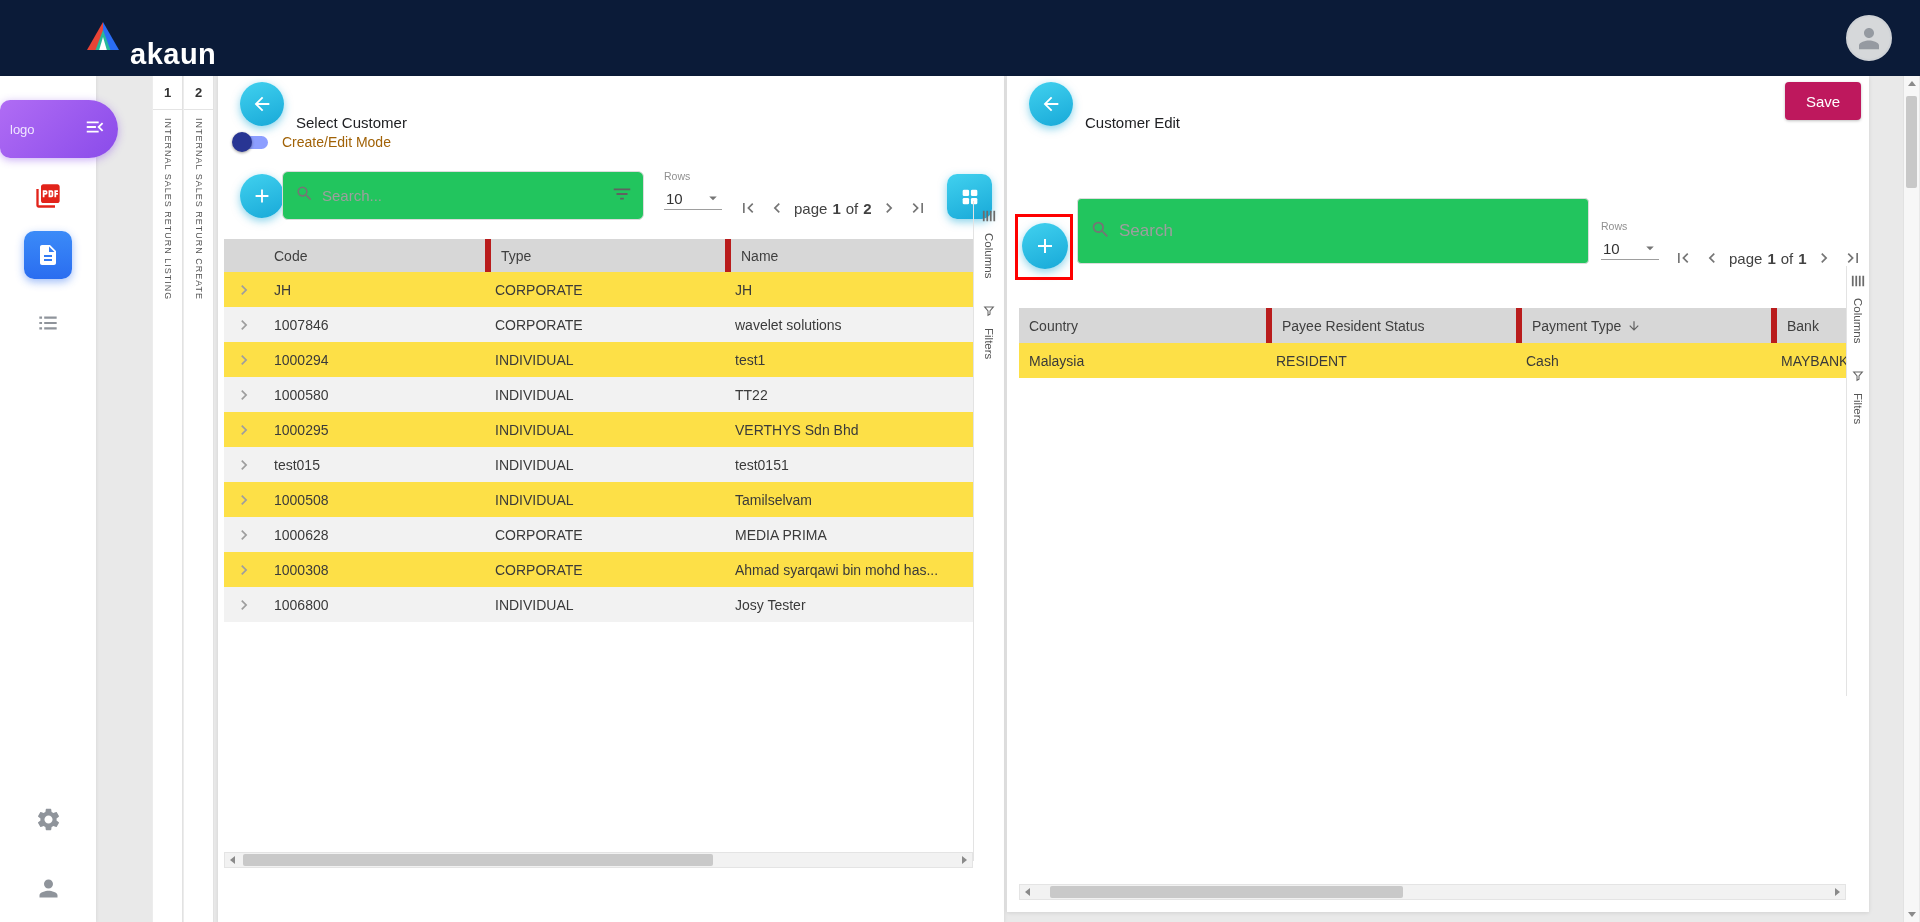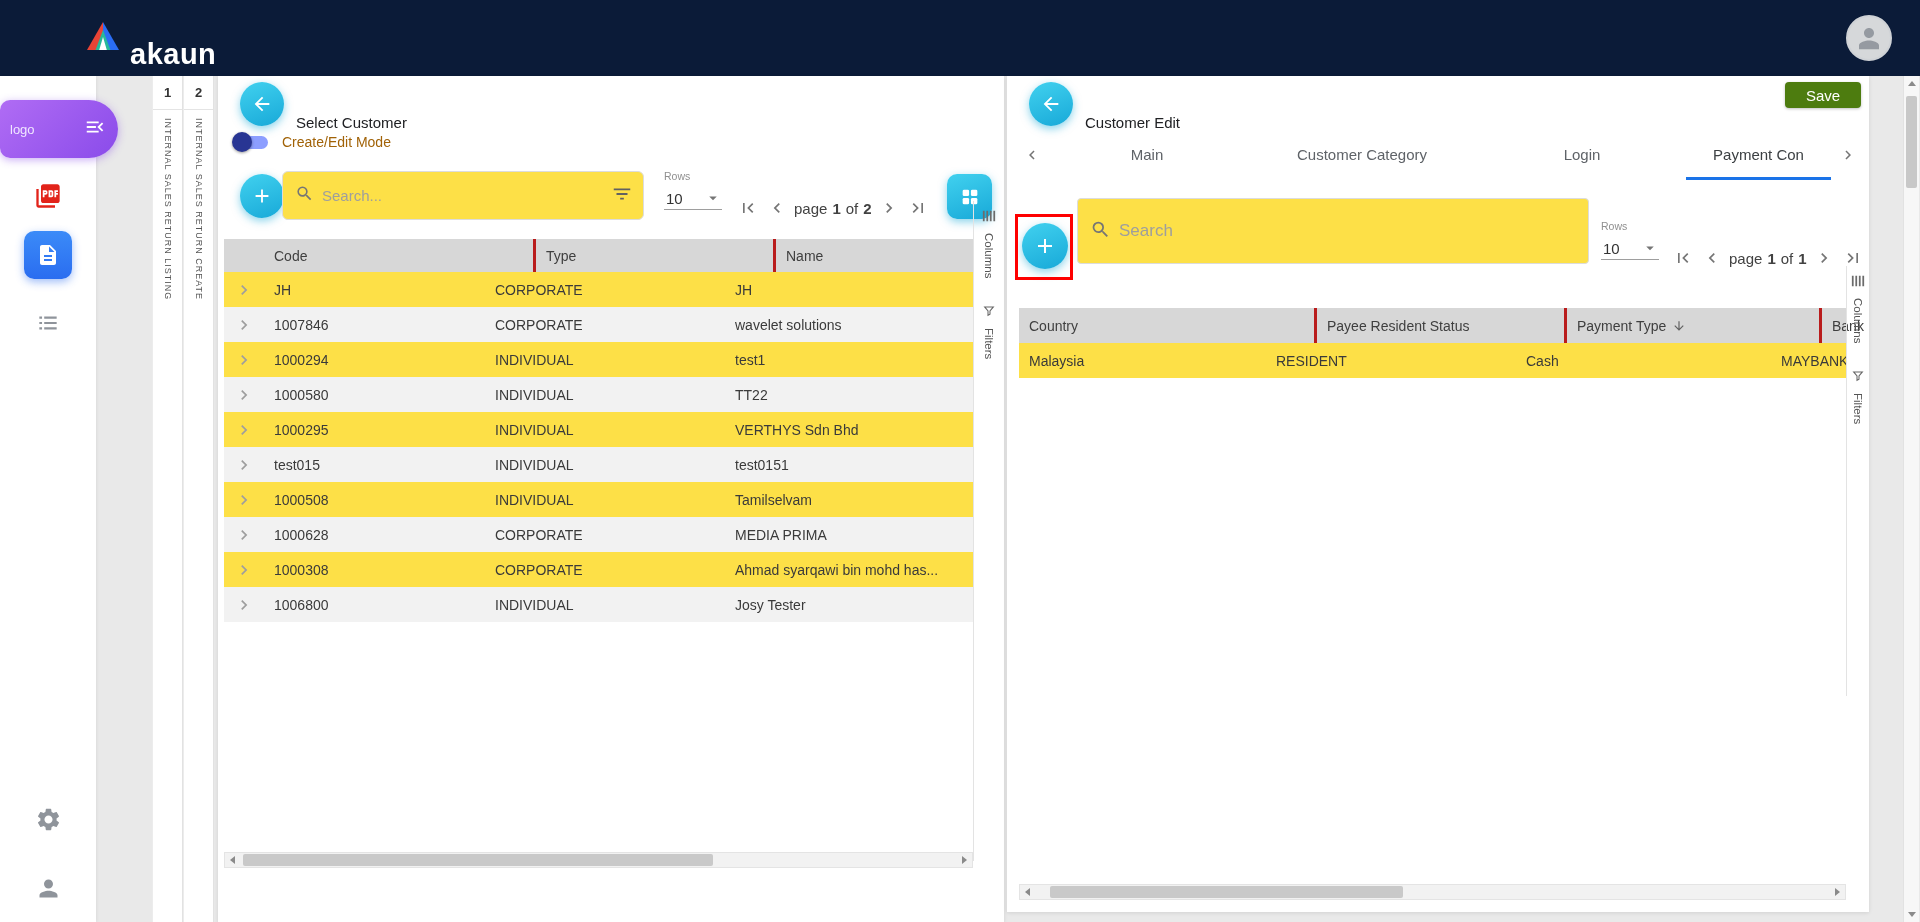--- a/index.html
+++ b/index.html
@@ -44,21 +44,21 @@
   .panel-title { position:absolute; font-size:15px; color:#202124;margin-top:19px; }
 
   
   .toggle { position:absolute; width:38px; height:20px; cursor:pointer; }
   .toggle-track { position:absolute; left:3px; top:4px; width:33px; height:13px; border-radius:7px; background:#8c9eff; }
   .toggle-thumb { position:absolute; left:0; top:0; width:20px; height:20px; border-radius:50%;
                   background:#283593; box-shadow:0 1px 3px rgba(0,0,0,.4); }
   .toggle-label { position:absolute; font-size:14px; color:#a16207; }
 
   
-  .search-box { position:absolute; background:#fde047; border:1px solid #dcdcdc; border-radius:6px;
+  .search-box { position:absolute; background:#22c55e; border:1px solid #dcdcdc; border-radius:6px;
                 display:flex; align-items:center; padding:0 10px 0 12px; }
   .search-box input { border:none; outline:none; flex:1; font-size:15px; color:#333;
                       font-family:"Liberation Sans", sans-serif; background:transparent; margin-left:8px; }
   .search-box input::placeholder { color:#9e9e9e; }
   .search-box.big { border-radius:4px; }
   .search-box.big input { font-size:17px; }
 
   
   .rows-block { position:absolute; }
   .rows-label { font-size:10.5px; color:#8f8f8f; }
@@ -68,21 +68,21 @@
 
   
   .pagination { position:absolute; display:flex; align-items:center; gap:5px; font-size:15px; color:#424242; }
   .pg-btn { width:24px; height:24px; display:flex; align-items:center; justify-content:center; cursor:pointer; }
   .pg-num { font-weight:700; }
 
   
   .grid-head { position:absolute; display:grid; background:#d7d7d7; align-items:center;
                font-size:14px; color:#3f3f3f; }
   .grid-head .hcell { padding-left:10px; height:100%; display:flex; align-items:center; gap:6px; }
-  .grid-head .hcell.sep { border-left:3px solid #b91c1c;margin-left:48px; }
+  .grid-head .hcell.sep { border-left:6px solid #b91c1c; }
   .trow { display:grid; align-items:center; height:35px; font-size:14px; color:#3a3a3a; background:#fde047; }
   .trow.alt { background:#f2f2f2; }
   .trow .chev { display:flex; align-items:center; justify-content:center; cursor:pointer; }
   .trow .cell { padding-left:10px; white-space:nowrap; overflow:hidden; }
   .lgrid { grid-template-columns:40px 221px 240px 1fr; }
 
   
   .side-strip { position:absolute; border-left:1px solid #e3e3e3; display:flex; flex-direction:column; align-items:center; }
   .vlabel { writing-mode:vertical-rl; font-size:11.5px; color:#555; margin-top:6px; }
   .strip-gap { height:26px; }
@@ -90,21 +90,21 @@
   
   .hscroll { position:absolute; height:16px; background:#f2f2f2; border:1px solid #e4e4e4; display:flex; align-items:center; }
   .hs-arrow { width:16px; height:14px; display:flex; align-items:center; justify-content:center; background:#f2f2f2; cursor:pointer; }
   .hs-track { position:relative; flex:1; height:100%; }
   .hs-thumb { position:absolute; top:1px; height:12px; background:#c9c9c9; border-radius:2px; cursor:grab; }
   .vscroll { position:absolute; left:1903px; top:76px; width:16px; height:846px; background:#f7f7f7; border-left:1px solid #e2e2e2; }
   .vs-arrow { position:absolute; left:0; width:15px; height:16px; display:flex; align-items:center; justify-content:center; cursor:pointer; }
   .vs-thumb { position:absolute; left:2px; top:20px; width:11px; height:92px; background:#c8c8c8; border-radius:2px; cursor:grab; }
 
   
-  .save-btn { position:absolute; left:778px; top:6px; width:76px; height:26px; background:#4d7c0f; color:#fff;
+  .save-btn { position:absolute; left:778px; top:6px; width:76px; height:38px; background:#be185d; color:#fff;
               border:none; border-radius:4px; font-size:15px; font-family:"Liberation Sans", sans-serif;
               cursor:pointer; box-shadow:0 1px 3px rgba(0,0,0,.25); }
   .tabs-row { position:absolute; left:0; top:56px; width:862px; height:48px; }
   .tab-item { position:absolute; top:0; height:45px; display:flex; align-items:center; justify-content:center;
               font-size:15px; color:#5f6368; cursor:pointer; white-space:nowrap; overflow:hidden; }
   .tab-underline { position:absolute; top:45px; height:3px; background:#1a73e8; }
   .tab-chev { position:absolute; top:10px; width:26px; height:26px; display:flex; align-items:center;
               justify-content:center; color:#757575; cursor:pointer; }
   .red-box { position:absolute; left:8px; top:138px; width:58px; height:66px; border:3px solid #fe0000; z-index:6; }
 </style>
@@ -404,37 +404,20 @@
 
   <section class="panel right-panel">
     <div class="circle-btn" style="left:22px; top:6px; width:44px; height:44px;">
       <svg width="22" height="22" viewBox="0 0 24 24" fill="#fff">
           <path d="M20 11H7.83l5.59-5.59L12 4l-8 8 8 8 1.41-1.41L7.83 13H20v-2z"></path>
         </svg>
     </div>
     <div class="panel-title" style="left:78px; top:19px;">Customer Edit</div>
     <button class="save-btn">Save</button>
 
-    <div class="tabs-row">
-      <span class="tab-chev" style="left:12px;">
-          <svg width="18" height="18" viewBox="0 0 24 24" fill="#757575">
-            <path d="M15.41 7.41 14 6l-6 6 6 6 1.41-1.41L10.83 12z"></path>
-          </svg>
-        </span>
-      <span class="tab-item" style="left:80px; width:120px;">Main</span>
-      <span class="tab-item" style="left:230px; width:250px;">Customer Category</span>
-      <span class="tab-item" style="left:510px; width:130px;">Login</span>
-      <span class="tab-item" style="left:679px; width:145px; color:#3c4043;">Payment Con</span>
-      <span class="tab-underline" style="left:679px; width:145px;"></span>
-      <span class="tab-chev" style="right:8px;">
-          <svg width="18" height="18" viewBox="0 0 24 24" fill="#757575">
-            <path d="M10 6 8.59 7.41 13.17 12l-4.58 4.59L10 18l6-6z"></path>
-          </svg>
-        </span>
-    </div>
 
     <div class="red-box"></div>
     <div class="circle-btn" style="left:15px; top:147px; width:46px; height:46px;">
       <svg width="24" height="24" viewBox="0 0 24 24" fill="#fff">
           <path d="M19 13h-6v6h-2v-6H5v-2h6V5h2v6h6v2z"></path>
         </svg>
     </div>
 
     <div class="search-box big" style="left:70px; top:122px; width:512px; height:66px;">
       <span>

